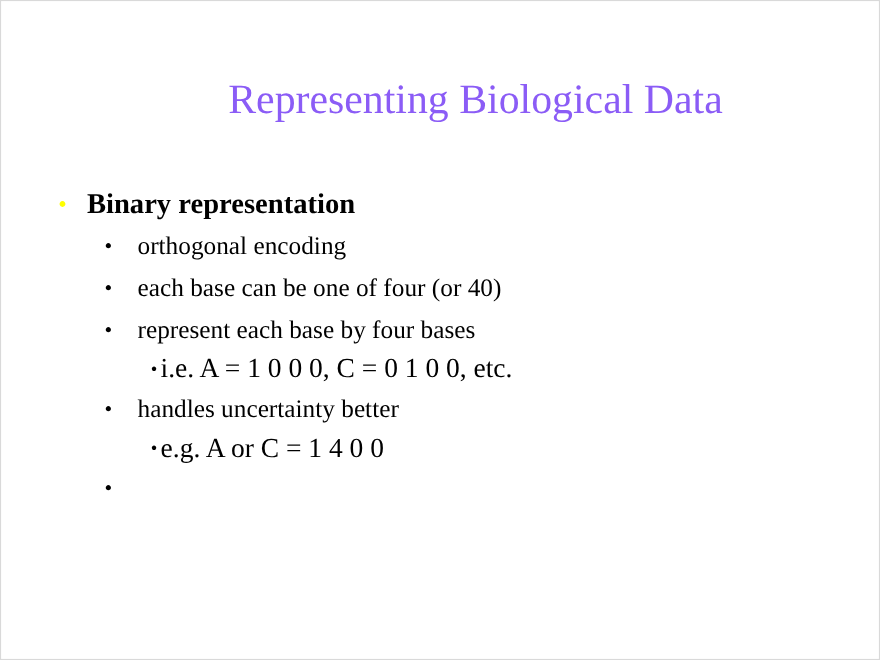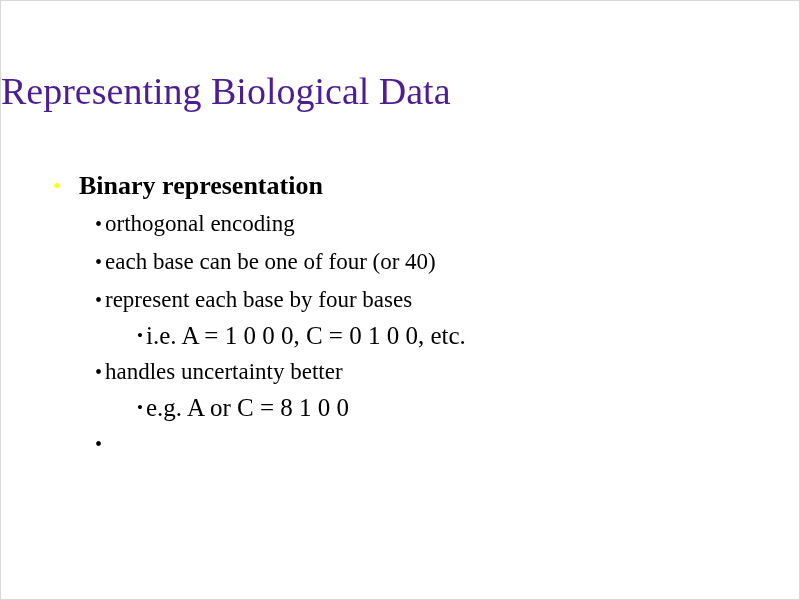--- a/index.html
+++ b/index.html
@@ -20,26 +20,26 @@
     height: 600px;
     box-sizing: border-box;
     border: 1px solid #d9d9d9;
     background: #ffffff;
   }
   .slide-title {
     position: absolute;
     top: 68px;
     left: 0;
     width: 656px;
-    text-align: left;
+    text-align: right;
     font-size: 38px;
     line-height: 44px;
     font-family: "Liberation Serif", serif;
     font-weight: normal;
-    color: #4c1d95;
+    color: #8b5cf6;
   }
   .body-content {
     position: absolute;
     top: 168px;
     left: 52px;
     width: 700px;
   }
   .lvl1 {
     display: flex;
     align-items: flex-start;
@@ -69,20 +69,21 @@
   .lvl2 .bullet {
     color: #000000;
     font-size: 20px;
     line-height: 30px;
     width: 10px;
     flex: none;
   }
   .lvl2 .text {
     font-size: 23px;
     line-height: 30px;
+    margin-left: 20px;
   }
   .lvl3 {
     display: flex;
     align-items: flex-start;
     margin-left: 84px;
     margin-bottom: 8px;
   }
   .lvl3 .bullet {
     color: #000000;
     font-size: 17px;
@@ -129,21 +130,21 @@
       <span class="text">i.e. A = 1 0 0 0, C = 0 1 0 0, etc.</span>
     </div>
 
     <div class="lvl2">
       <span class="bullet">•</span>
       <span class="text">handles uncertainty better</span>
     </div>
 
     <div class="lvl3">
       <span class="bullet">•</span>
-      <span class="text">e.g. A or C = 8 1 0 0</span>
+      <span class="text">e.g. A or C = 1 4 0 0</span>
     </div>
 
     <div class="lvl2">
       <span class="bullet">•</span>
     </div>
 
   </div>
 </div>
 
 </body></html>

